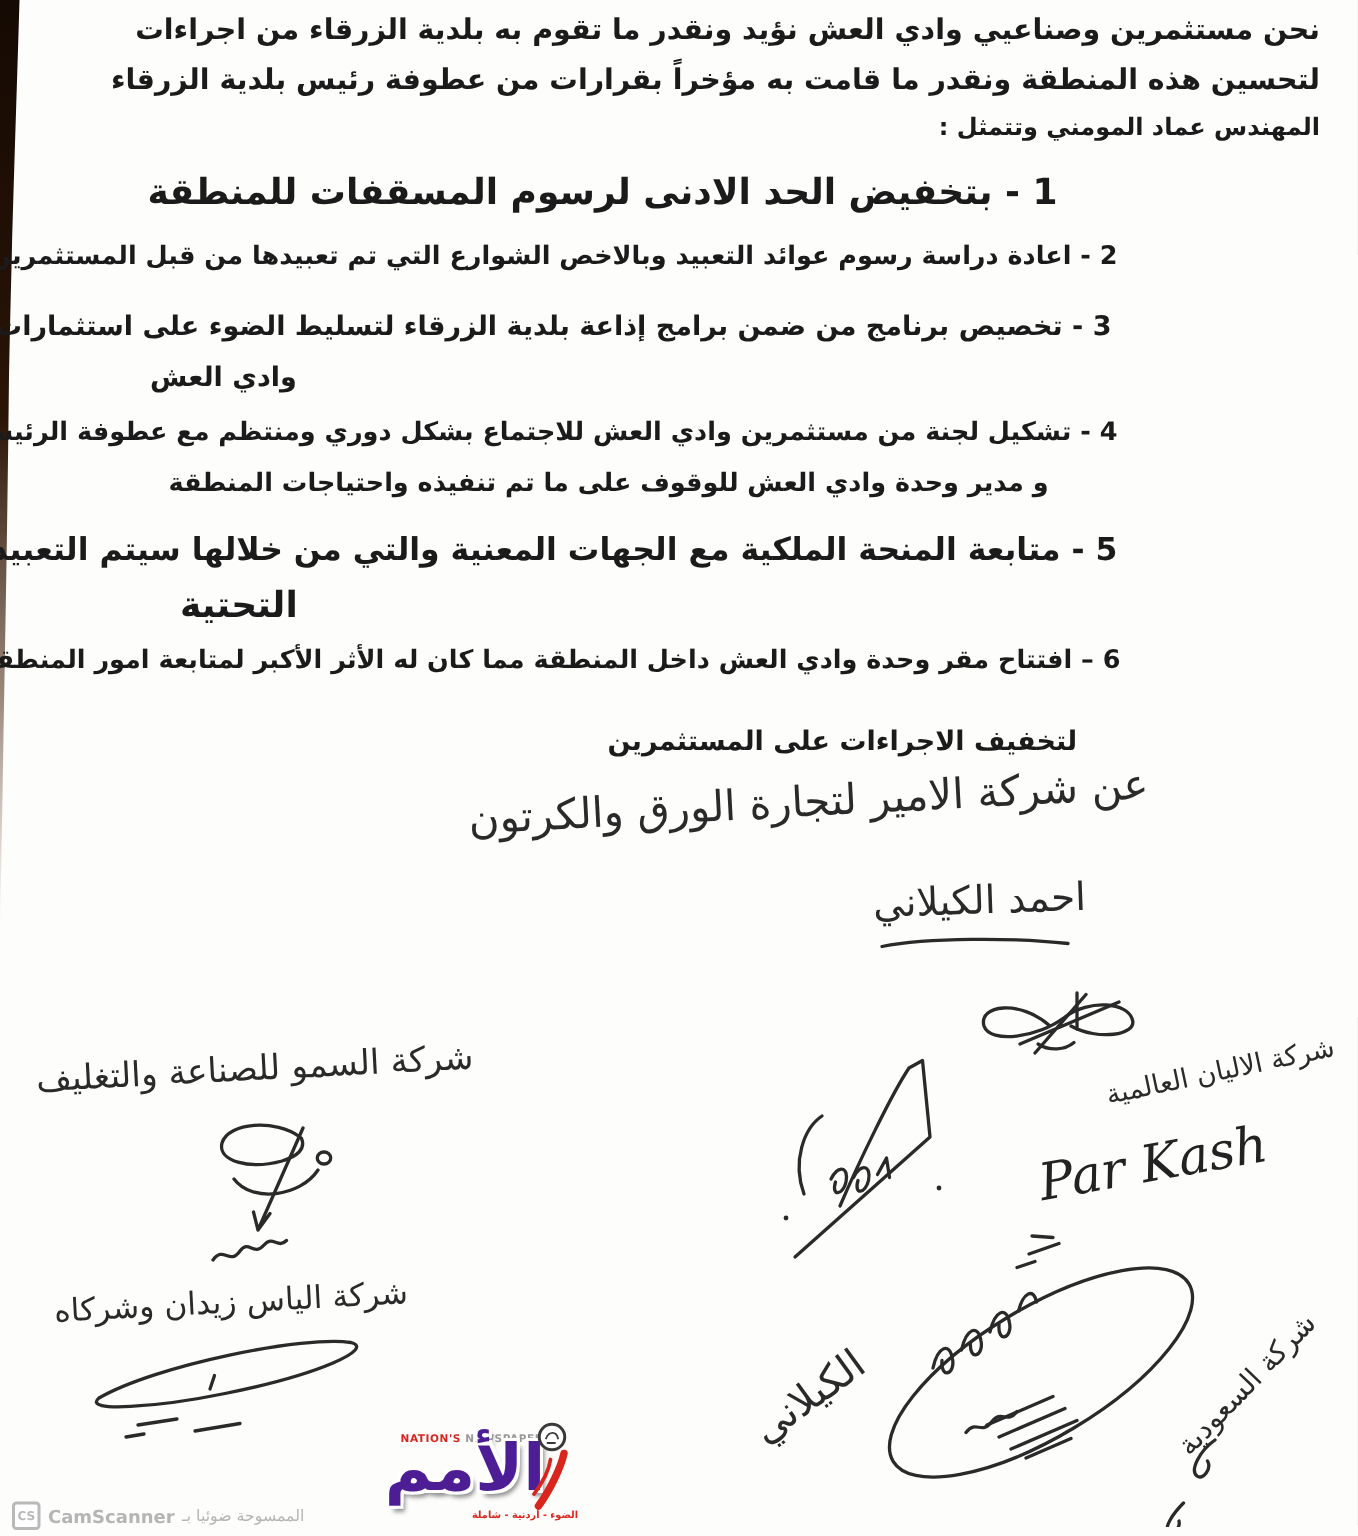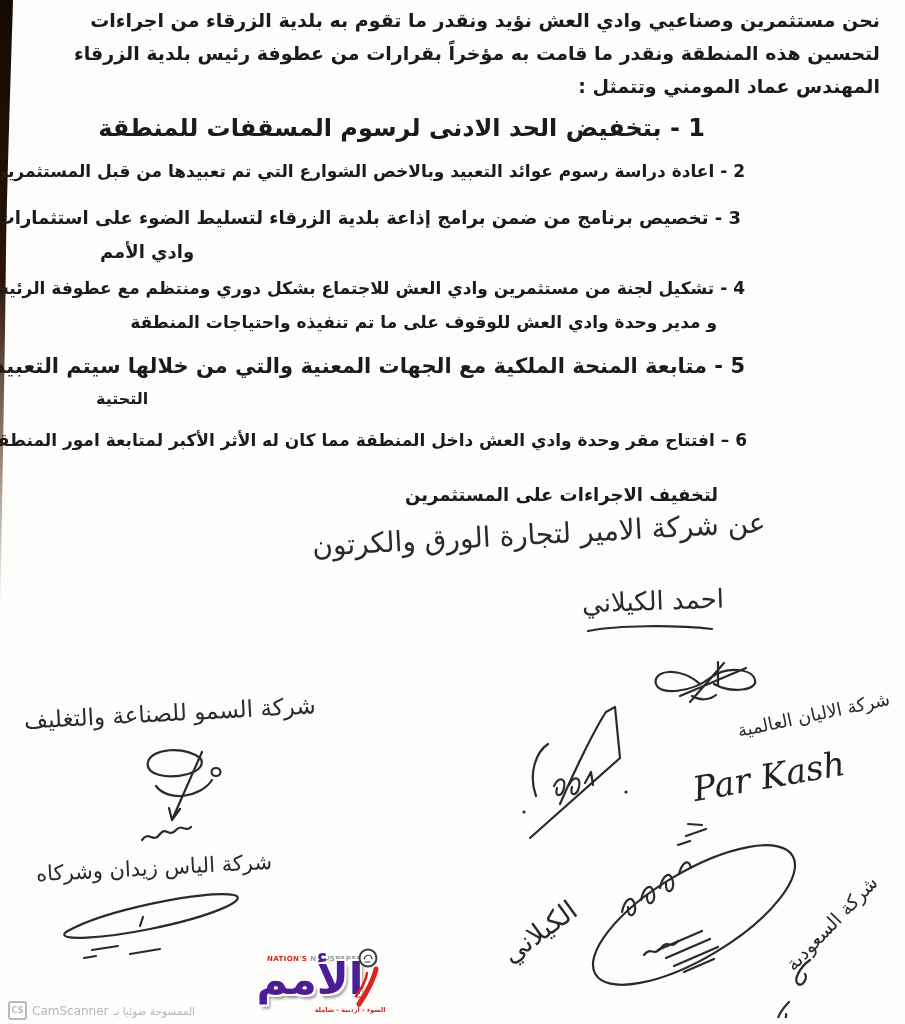--- a/index.html
+++ b/index.html
@@ -8,29 +8,29 @@
     background:#fdfdfc;overflow:hidden;
     font-family:"DejaVu Sans",sans-serif;
   }
   
   .pl{
     position:absolute;white-space:nowrap;direction:rtl;
     font-weight:700;color:#1b1b1b;font-family:"DejaVu Sans",sans-serif;
   }
   #intro1{top:9px;right:25px;font-size:19px;}
   #intro2{top:42px;right:25px;font-size:19px;}
-  #intro3{top:75px;right:25px;font-size:19px;}
+  #intro3{top:75px;right:25px;font-size:16px;}
   #i1 {top:114px;right:200px;font-size:24px;}
   #i2 {top:161px;right:160px;font-size:17px;}
   #i3a{top:207px;right:164px;font-size:18px;}
   #i3b{top:241px;left:100px;font-size:18px;}
   #i4a{top:278px;right:160px;font-size:17px;}
-  #i4b{top:312px;right:188px;font-size:17px;}
+  #i4b{top:312px;right:206px;font-size:17px;}
   #i5a{top:354px;right:160px;font-size:21px;}
-  #i5b{top:389px;left:96px;font-size:16px;}
+  #i5b{top:389px;left:120px;font-size:24px;}
   #i6a{top:430px;right:158px;font-size:17px;}
   #i6b{top:484px;left:405px;font-size:18px;}
   
   .hw{
     position:absolute;white-space:nowrap;direction:rtl;
     color:#2a2a2a;font-weight:400;font-family:"DejaVu Sans",sans-serif;
   }
   #note  {left:312px;top:518px;font-size:28px;transform:rotate(-3deg);}
   #signer{left:582px;top:586px;font-size:26px;transform:rotate(-2deg);}
   #lc1{left:24px; top:700px;font-size:23px;transform:rotate(-3deg);}
@@ -63,21 +63,21 @@
     font-size:6.5px;font-weight:700;color:#d9251c;white-space:nowrap;
   }
   #logo .swoosh{position:absolute;left:110px;top:20px;}
   #logo .badge{position:absolute;left:114px;top:2px;}
   
   #watermark{position:absolute;left:8px;top:1001px;display:flex;align-items:center;gap:5px;color:#b5b5b5;}
   #watermark .cs-box{
     width:15px;height:15px;border:2px solid #b9b9b9;border-radius:3px;background:#fff;
     font-size:8px;font-weight:700;color:#b9b9b9;display:flex;align-items:center;justify-content:center;
   }
-  #watermark .brand{font-size:12px;}
+  #watermark .brand{font-size:12px;font-weight:bold;}
   #watermark .ar{font-size:10.5px;direction:rtl;}
 </style>
 </head>
 <body>
 
 <div class="page">
 
   <svg id="edge" width="20" height="620" viewBox="0 0 20 620">
     <defs>
       <linearGradient id="eg" x1="0" y1="0" x2="0" y2="1">
@@ -90,21 +90,21 @@
     <path d="M0,0 L13,0 C11,70 8,150 6,250 C5,350 3,450 1.5,540 L0,620 Z" fill="url(#eg)"></path>
   </svg>
 
   <div class="pl" id="intro2">لتحسين هذه المنطقة ونقدر ما قامت به مؤخراً بقرارات من عطوفة رئيس بلدية الزرقاء</div>
   <div class="pl" id="intro1">نحن مستثمرين وصناعيي  وادي العش نؤيد ونقدر ما تقوم به بلدية الزرقاء من اجراءات</div>
   <div class="pl" id="intro3">المهندس عماد المومني وتتمثل :</div>
 
   <div class="pl" id="i1">1 - بتخفيض الحد الادنى لرسوم المسقفات للمنطقة</div>
   <div class="pl" id="i2">2 - اعادة دراسة رسوم عوائد التعبيد وبالاخص الشوارع التي تم تعبيدها من قبل المستثمرين</div>
   <div class="pl" id="i3a">3 - تخصيص برنامج من ضمن برامج إذاعة بلدية الزرقاء لتسليط الضوء على استثمارات</div>
-  <div class="pl" id="i3b">وادي الأمم</div>
+  <div class="pl" id="i3b">وادي العش</div>
   <div class="pl" id="i4a">4 - تشكيل لجنة من مستثمرين وادي العش للاجتماع بشكل دوري ومنتظم مع عطوفة الرئيس</div>
   <div class="pl" id="i4b">و مدير وحدة وادي العش للوقوف على ما تم تنفيذه واحتياجات المنطقة</div>
   <div class="pl" id="i5a">5 - متابعة المنحة الملكية مع الجهات المعنية والتي من خلالها سيتم  التعبيد للمنطقة والبنية</div>
   <div class="pl" id="i5b">التحتية</div>
   <div class="pl" id="i6a">6 – افتتاح مقر وحدة وادي العش داخل المنطقة مما كان له الأثر الأكبر لمتابعة امور المنطقة</div>
   <div class="pl" id="i6b">لتخفيف الاجراءات على المستثمرين</div>
 
   <div class="hw" id="note">عن شركة الامير  لتجارة الورق والكرتون</div>
   <div class="hw" id="signer">احمد الكيلاني</div>
   <svg class="sig" style="left:584px;top:622px" width="132" height="12" viewBox="0 0 132 12">

